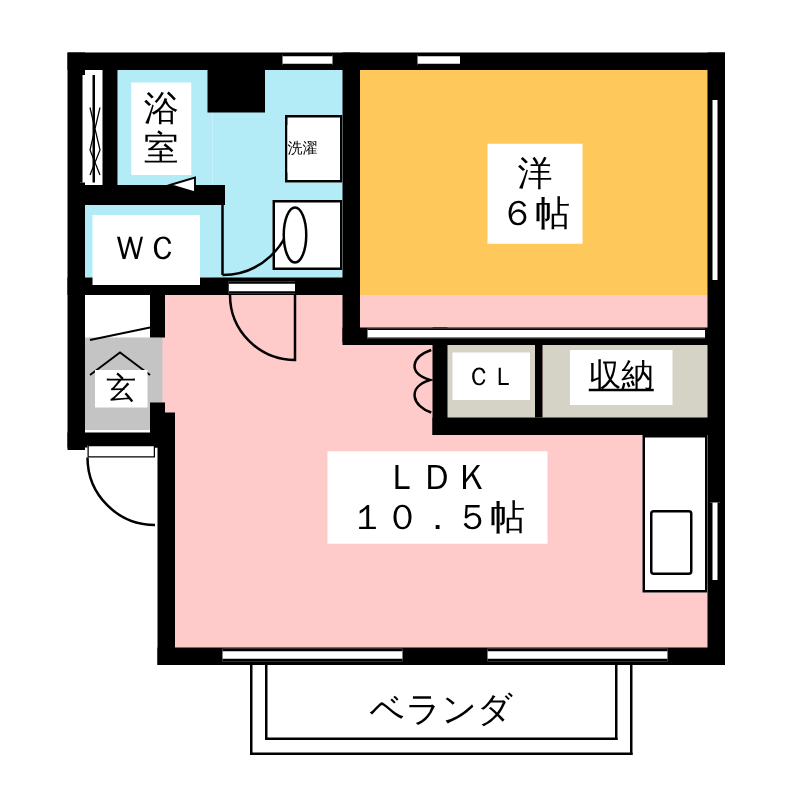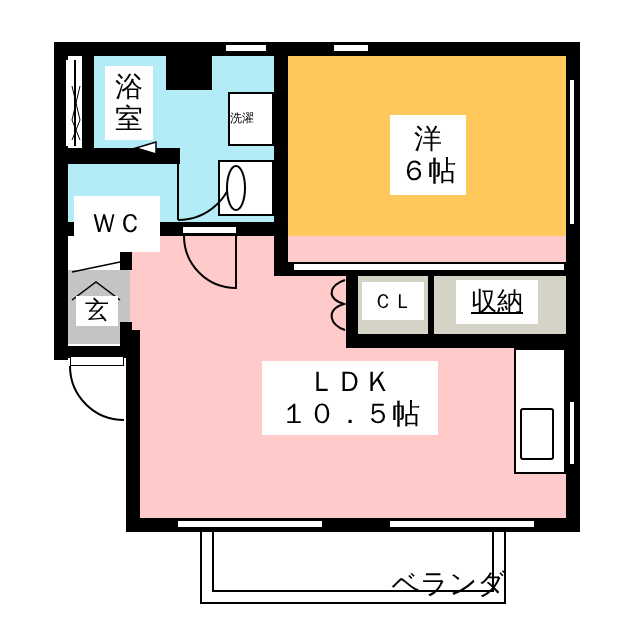--- a/index.html
+++ b/index.html
@@ -71,21 +71,21 @@
   <path d="M136 148 L156 142 L156 154 Z" fill="#fff" stroke="#000" stroke-width="1.5"></path>
   <path d="M72 86 L80 120 L72 140 M80 86 L72 120 L80 140" fill="none" stroke="#000" stroke-width="1"></path>
   <path d="M345 280 C330 285 325 298 344 304 C325 310 330 325 345 330" fill="#ffcaca" stroke="#000" stroke-width="2"></path>
   <path d="M72 272 L120 262 M72 300 L96 282 L120 300" fill="none" stroke="#000" stroke-width="1.5"></path>
 </svg>
 
 <div class="abs label" style="left:105px;top:66px;width:48px;height:74px;font-size:28px;">
   <span>浴</span>
   <span>室</span>
 </div>
-<div class="abs label" style="left:74px;top:172px;width:86px;height:56px;font-size:26px;margin-top:24px;">
+<div class="abs label" style="left:74px;top:172px;width:86px;height:56px;font-size:26px;">
   <span>ＷＣ</span>
 </div>
 <div class="abs label" style="left:230px;top:100px;width:24px;height:38px;font-size:12px;background:#fff;">
   <span>洗濯</span>
 </div>
 <div class="abs label" style="left:390px;top:115px;width:76px;height:80px;font-size:28px;">
   <span>洋</span>
   <span>６帖</span>
 </div>
 <div class="abs label" style="left:362px;top:282px;width:62px;height:38px;font-size:20px;">
@@ -94,15 +94,15 @@
 <div class="abs label" style="left:456px;top:280px;width:82px;height:44px;font-size:26px;text-decoration:underline;">
   <span>収納</span>
 </div>
 <div class="abs label" style="left:76px;top:296px;width:42px;height:30px;font-size:24px;">
   <span>玄</span>
 </div>
 <div class="abs label" style="left:262px;top:361px;width:176px;height:74px;font-size:28px;">
   <span>ＬＤＫ</span>
   <span>１０．５帖</span>
 </div>
-<div class="abs" style="left:200px;top:564px;width:306px;height:40px;font-size:28px;text-align:right;line-height:40px;">
+<div class="abs" style="left:200px;top:548px;width:306px;height:40px;font-size:28px;text-align:center;line-height:40px;">
   <span>ベランダ</span>
 </div>
 
 </body></html>

